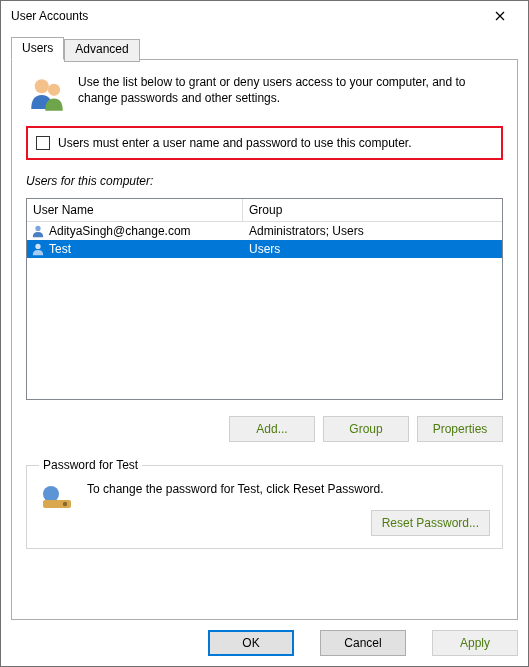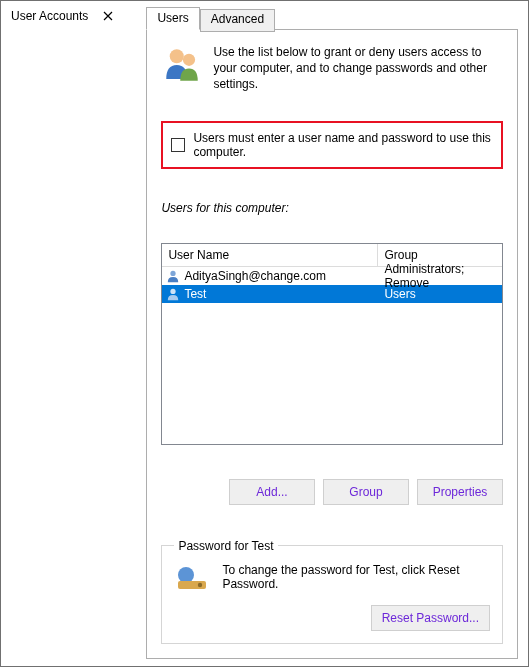--- a/index.html
+++ b/index.html
@@ -12,21 +12,21 @@
     width: 529px;
     height: 667px;
     overflow: hidden;
   }
   .window {
     width: 529px;
     height: 667px;
     border: 1px solid #707070;
     background: #fff;
     display: flex;
-    flex-direction: row;
+    flex-direction: column;
   }
   .titlebar {
     height: 30px;
     display: flex;
     align-items: center;
     padding: 0 8px 0 10px;
     background: #fff;
   }
   .titlebar .title {
     flex: 1;
@@ -72,21 +72,21 @@
     top: 2px;
     padding-top:2px;
     padding-bottom:3px;
   }
   .tab-page {
     border: 1px solid #adadad;
     flex: 1;
     padding: 14px 14px 14px 14px;
     display: flex;
     flex-direction: column;
-    gap: 28px;
+    gap: 10px;
   }
   .intro-row {
     display: flex;
     gap: 10px;
     align-items: flex-start;
   }
   .intro-icon {
     width: 42px;
     height: 42px;
     flex-shrink: 0;
@@ -158,21 +158,21 @@
     min-width: 86px;
     height: 26px;
     border: 1px solid #adadad;
     background: #e1e1e1;
     font-family: inherit;
     font-size: 12px;
     cursor: pointer;
     padding: 0 10px;
   }
   button.win:disabled {
-    color: #6d28d9;
+    color: #4d7c0f;
     background: #efefef;
     border-color: #cfcfcf;
     cursor: default;
   }
   button.win.primary {
     border: 1px solid #0078d7;
     outline: 1px solid #0078d7;
     outline-offset: -2px;
   }
   fieldset.group {
@@ -244,21 +244,21 @@
         </div>
         <div class="lv-body">
           <div class="lv-row">
             <div class="cell1">
               <svg class="user-mini-icon" viewBox="0 0 16 16">
                 <circle cx="8" cy="5" r="3" fill="#7ea6d8"></circle>
                 <path d="M2 15 Q2 9 8 9 Q14 9 14 15 Z" fill="#4a7fc4"></path>
               </svg>
               <span>AdityaSingh@change.com</span>
             </div>
-            <div class="cell2">Administrators; Remove</div>
+            <div class="cell2">Administrators; Users</div>
           </div>
           <div class="lv-row selected">
             <div class="cell1">
               <svg class="user-mini-icon" viewBox="0 0 16 16">
                 <circle cx="8" cy="5" r="3" fill="#cfe3f7"></circle>
                 <path d="M2 15 Q2 9 8 9 Q14 9 14 15 Z" fill="#a8cbef"></path>
               </svg>
               <span>Test</span>
             </div>
             <div class="cell2">Users</div>

